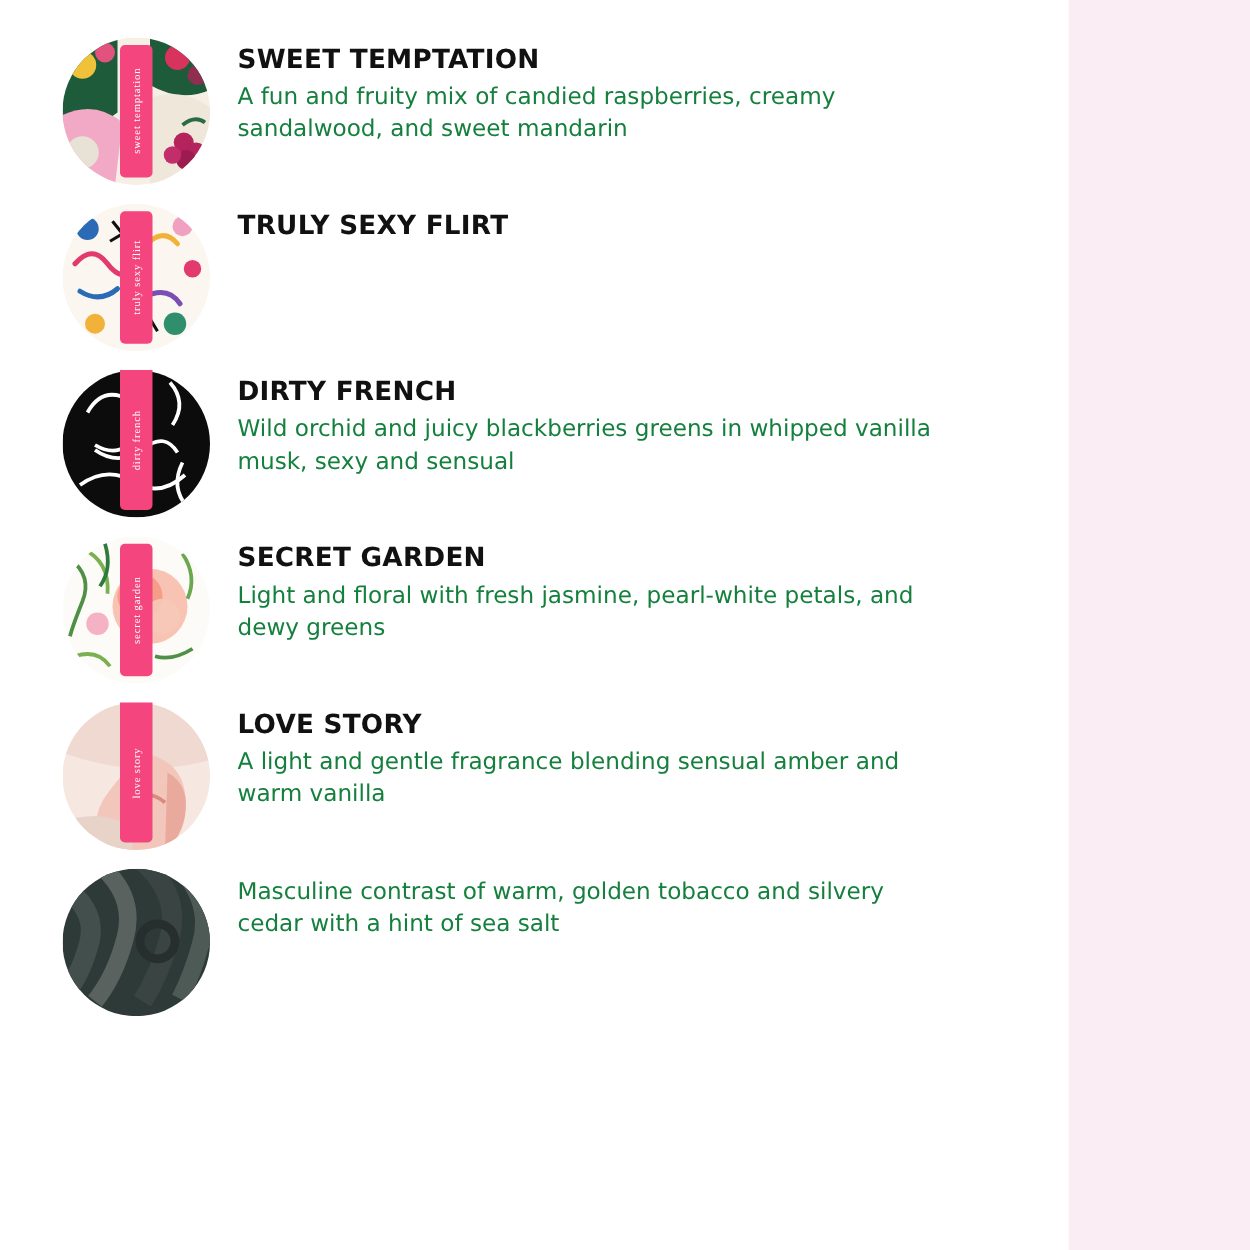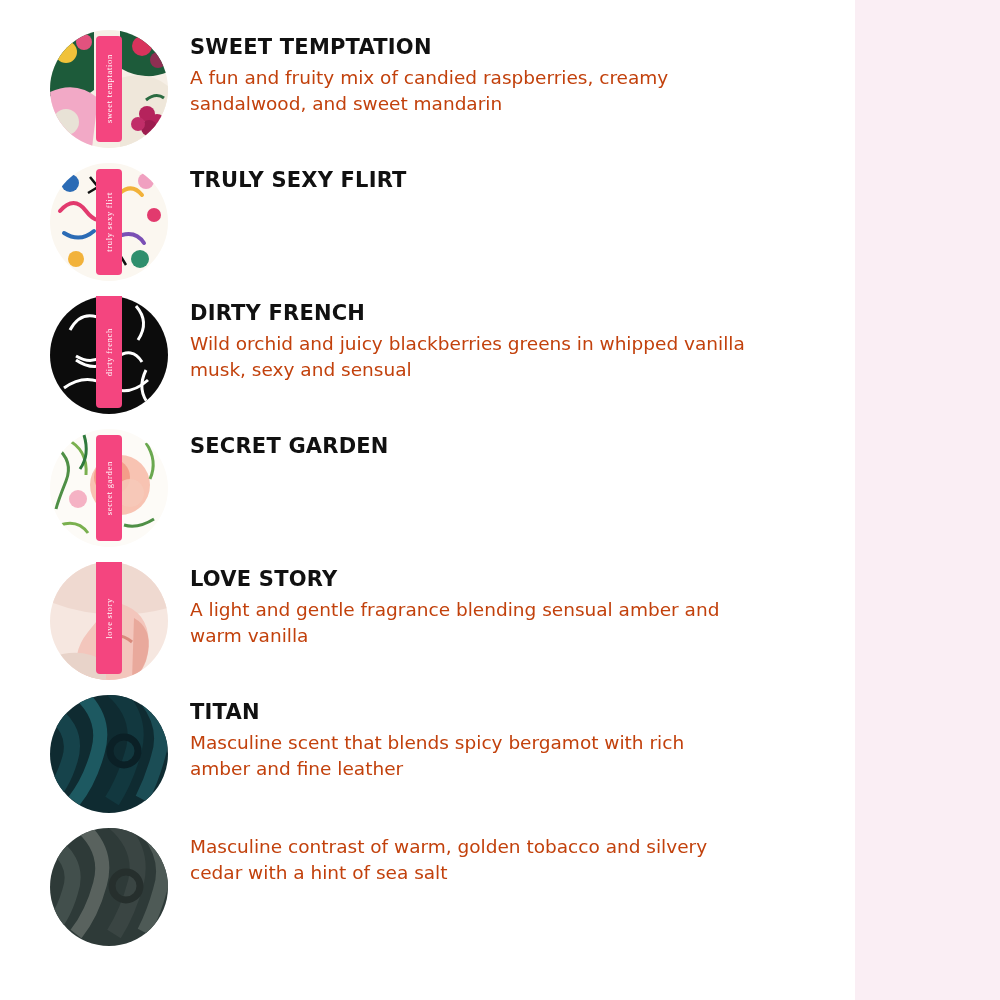--- a/index.html
+++ b/index.html
@@ -97,21 +97,21 @@
     font-weight: 700;
     font-size: 21px;
     letter-spacing: 0.2px;
     color: #111111;
     margin: 0 0 7px 0;
     line-height: 1.05;
   }
   .desc {
     font-family: "DejaVu Sans", sans-serif;
     font-size: 18.5px;
-    color: #c2410c;
+    color: #15803d;
     line-height: 1.38;
     margin: 0;
     max-width: 560px;
     font-weight: 400;
   }
 </style>
 </head>
 <body>
 
 <div class="page">
@@ -216,20 +216,21 @@
             <path d="M10 96 q18 -6 28 8" stroke="#7ab04f" stroke-width="3" fill="none"></path>
             <circle cx="28" cy="70" r="9" fill="#f2a0b6" opacity="0.8"></circle>
           </svg>
         </div>
         <div class="label-strip">
           <span class="strip-text">secret garden</span>
         </div>
       </div>
       <div class="text-col">
         <h2 class="title">SECRET GARDEN</h2>
+        <p class="desc">Light and floral with fresh jasmine, pearl-white petals, and dewy greens</p>
       </div>
     </div>
 
     <div class="item">
       <div class="thumb-wrap">
         <div class="thumb">
           <svg viewBox="0 0 118 118" xmlns="http://www.w3.org/2000/svg">
             <rect width="118" height="118" fill="#f6e7e0"></rect>
             <path d="M0 0 h118 v46 q-60 16 -118 -6 z" fill="#efd9d0"></path>
             <path d="M64 40 q30 6 34 32 q4 28 -14 46 h-54 q-10 -26 8 -48 q14 -18 26 -30" fill="#f3c6bc"></path>
@@ -241,38 +242,20 @@
         <div class="label-strip flat-top">
           <span class="strip-text">love story</span>
         </div>
       </div>
       <div class="text-col">
         <h2 class="title">LOVE STORY</h2>
         <p class="desc">A light and gentle fragrance blending sensual amber and warm vanilla</p>
       </div>
     </div>
 
-    <div class="item">
-      <div class="thumb-wrap">
-        <div class="thumb">
-          <svg viewBox="0 0 118 118" xmlns="http://www.w3.org/2000/svg">
-            <rect width="118" height="118" fill="#0f2b31"></rect>
-            <path d="M-10 10 q40 20 30 54 q-8 28 -26 44" stroke="#16434b" stroke-width="16" fill="none"></path>
-            <path d="M24 -6 q34 26 24 62 q-8 30 -24 50" stroke="#1d5961" stroke-width="14" fill="none"></path>
-            <path d="M62 -6 q30 26 22 60 q-8 30 -22 52" stroke="#12383f" stroke-width="16" fill="none"></path>
-            <path d="M96 4 q22 28 12 58 q-6 22 -16 42" stroke="#1b4d55" stroke-width="14" fill="none"></path>
-            <circle cx="74" cy="56" r="14" fill="none" stroke="#0b2026" stroke-width="7"></circle>
-          </svg>
-        </div>
-      </div>
-      <div class="text-col">
-        <h2 class="title">TITAN</h2>
-        <p class="desc">Masculine scent that blends spicy bergamot with rich amber and fine leather</p>
-      </div>
-    </div>
 
     <div class="item">
       <div class="thumb-wrap">
         <div class="thumb">
           <svg viewBox="0 0 118 118" xmlns="http://www.w3.org/2000/svg">
             <rect width="118" height="118" fill="#2e3a38"></rect>
             <path d="M-10 8 q42 22 30 56 q-8 28 -26 44" stroke="#424f4c" stroke-width="16" fill="none"></path>
             <path d="M26 -6 q34 26 24 62 q-8 30 -24 50" stroke="#59625e" stroke-width="14" fill="none"></path>
             <path d="M64 -6 q30 26 22 60 q-8 30 -22 52" stroke="#3a4543" stroke-width="16" fill="none"></path>
             <path d="M98 4 q22 28 12 58 q-6 22 -16 42" stroke="#4e5a56" stroke-width="14" fill="none"></path>

